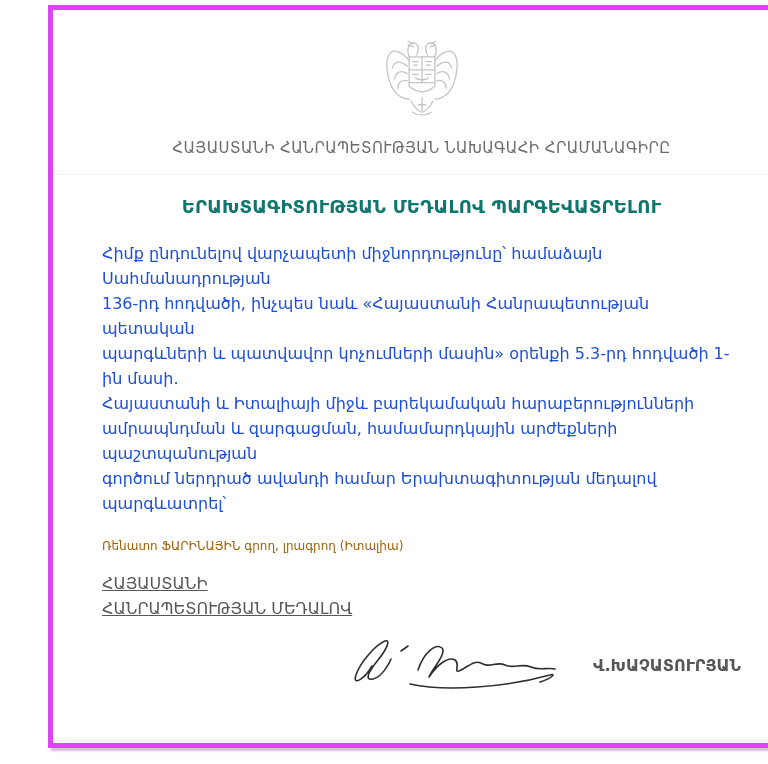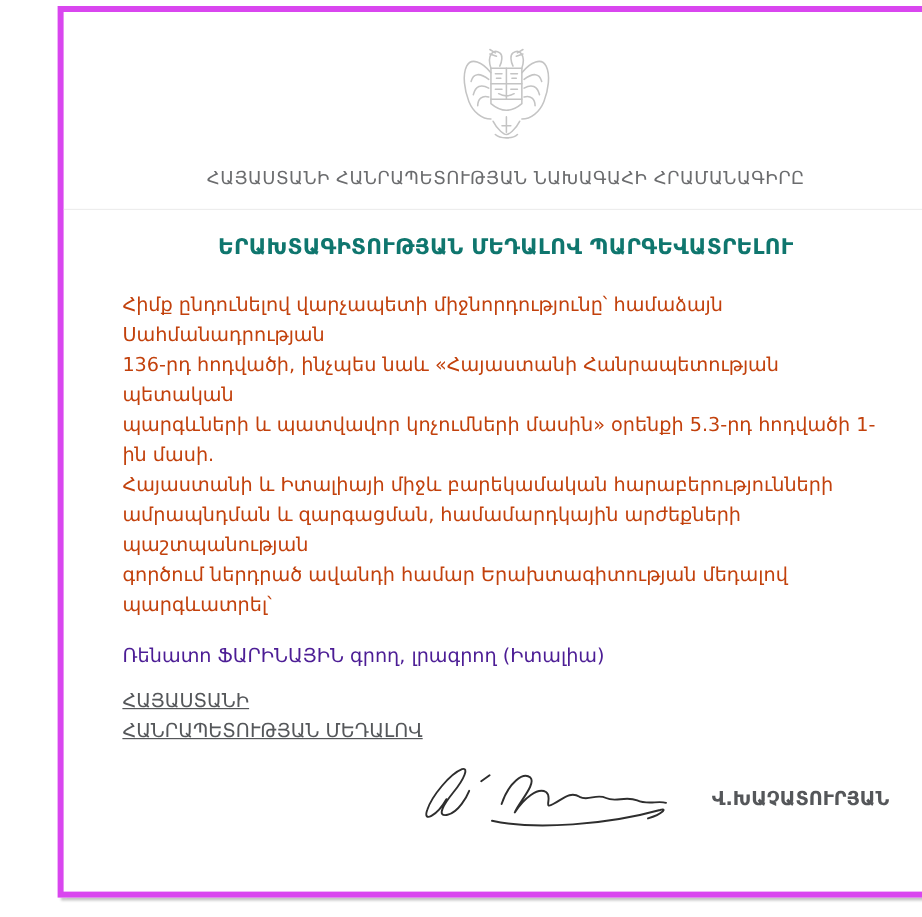--- a/index.html
+++ b/index.html
@@ -46,27 +46,27 @@
     font-size: 18px;
     font-weight: bold;
     line-height: 27px;
     color: #0f766e;
     letter-spacing: 0.2px;
   }
   .body-block {
     margin: 21px 49px 0 49px;
     font-size: 16px;
     line-height: 25px;
-    color: #c2410c;
+    color: #1d4ed8;
   }
   .awardee {
     margin: 18px 49px 0 49px;
-    font-size: 16px;
+    font-size: 12px;
     line-height: 25px;
-    color: #4c1d95;
+    color: #a16207;
   }
   .awardee.second { margin-top: 20px; }
   .signatory-block {
     margin: 12px 49px 0 49px;
     font-size: 16px;
     line-height: 25px;
     color: #55575a;
     text-decoration: underline;
   }
   .signature-row {

